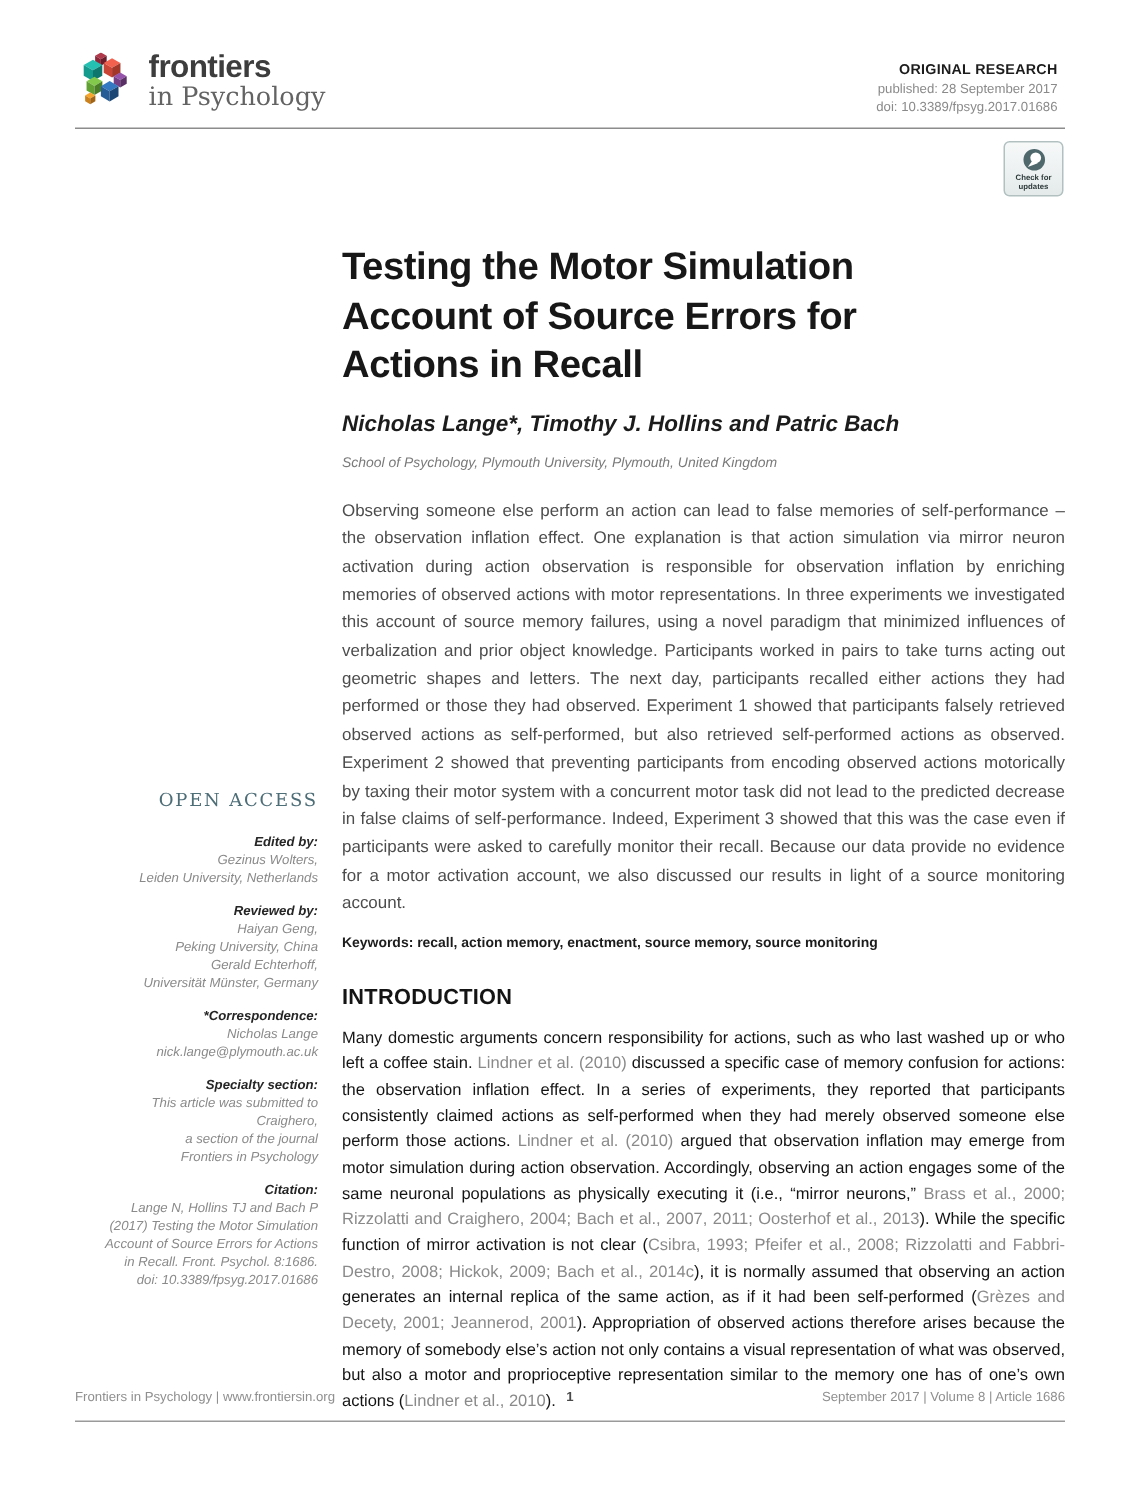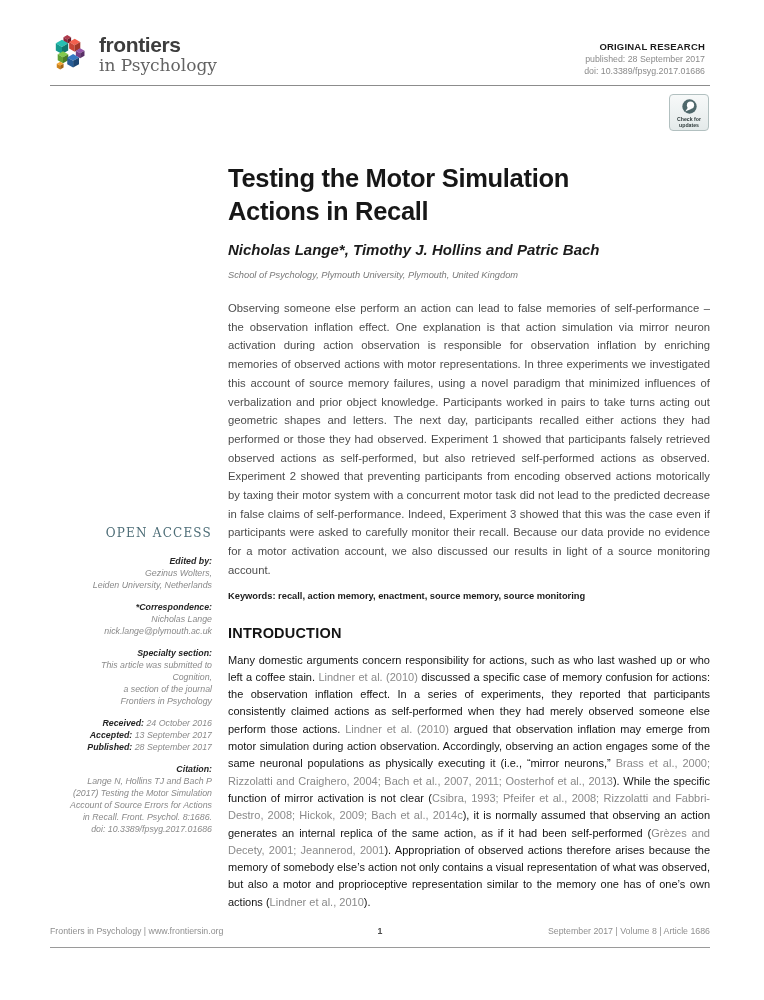--- a/index.html
+++ b/index.html
@@ -121,50 +121,53 @@
 
   <div class="sidebar">
     <div class="open-access">OPEN ACCESS</div>
     <div>
         <div class="sb-group">
           <div class="sb-label">Edited by:</div>
           <div class="sb-line">Gezinus Wolters,</div>
           <div class="sb-line">Leiden University, Netherlands</div>
         </div>
         <div class="sb-group">
+          <div class="sb-label">Reviewed by:</div>
+          <div class="sb-line">Haiyan Geng,</div>
+          <div class="sb-line">Peking University, China</div>
+          <div class="sb-line">Gerald Echterhoff,</div>
+          <div class="sb-line">Universität Münster, Germany</div>
+        </div>
+        <div class="sb-group">
           <div class="sb-label">*Correspondence:</div>
           <div class="sb-line">Nicholas Lange</div>
           <div class="sb-line">nick.lange@plymouth.ac.uk</div>
         </div>
         <div class="sb-group">
           <div class="sb-label">Specialty section:</div>
           <div class="sb-line">This article was submitted to</div>
-          <div class="sb-line">Cognition,</div>
+          <div class="sb-line">Craighero,</div>
           <div class="sb-line">a section of the journal</div>
           <div class="sb-line">Frontiers in Psychology</div>
-        </div>
-        <div class="sb-group">
-          <div class="sb-line"><span class="sb-label-inline">Received: </span><span>24 October 2016</span></div>
-          <div class="sb-line"><span class="sb-label-inline">Accepted: </span><span>13 September 2017</span></div>
-          <div class="sb-line"><span class="sb-label-inline">Published: </span><span>28 September 2017</span></div>
         </div>
         <div class="sb-group">
           <div class="sb-label">Citation:</div>
           <div class="sb-line">Lange N, Hollins TJ and Bach P</div>
           <div class="sb-line">(2017) Testing the Motor Simulation</div>
           <div class="sb-line">Account of Source Errors for Actions</div>
           <div class="sb-line">in Recall. Front. Psychol. 8:1686.</div>
           <div class="sb-line">doi: 10.3389/fpsyg.2017.01686</div>
         </div>
       </div>
   </div>
 
   <div class="main">
     <h1 class="title">
         <div>Testing the Motor Simulation</div>
+        <div>Account of Source Errors for</div>
         <div>Actions in Recall</div>
       </h1>
     <div class="authors">Nicholas Lange*, Timothy J. Hollins and Patric Bach</div>
     <div class="affiliation">School of Psychology, Plymouth University, Plymouth, United Kingdom</div>
     <div class="abstract">Observing someone else perform an action can lead to false memories of self-performance – the observation inflation effect. One explanation is that action simulation via mirror neuron activation during action observation is responsible for observation inflation by enriching memories of observed actions with motor representations. In three experiments we investigated this account of source memory failures, using a novel paradigm that minimized influences of verbalization and prior object knowledge. Participants worked in pairs to take turns acting out geometric shapes and letters. The next day, participants recalled either actions they had performed or those they had observed. Experiment 1 showed that participants falsely retrieved observed actions as self-performed, but also retrieved self-performed actions as observed. Experiment 2 showed that preventing participants from encoding observed actions motorically by taxing their motor system with a concurrent motor task did not lead to the predicted decrease in false claims of self-performance. Indeed, Experiment 3 showed that this was the case even if participants were asked to carefully monitor their recall. Because our data provide no evidence for a motor activation account, we also discussed our results in light of a source monitoring account.</div>
     <div class="keywords">Keywords: recall, action memory, enactment, source memory, source monitoring</div>
     <div class="intro-head">INTRODUCTION</div>
     <div class="intro"><span>Many domestic arguments concern responsibility for actions, such as who last washed up or who left a coffee stain. </span><span class="cite">Lindner et al. (2010)</span><span> discussed a specific case of memory confusion for actions: the observation inflation effect. In a series of experiments, they reported that participants consistently claimed actions as self-performed when they had merely observed someone else perform those actions. </span><span class="cite">Lindner et al. (2010)</span><span> argued that observation inflation may emerge from motor simulation during action observation. Accordingly, observing an action engages some of the same neuronal populations as physically executing it (i.e., “mirror neurons,” </span><span class="cite">Brass et al., 2000; Rizzolatti and Craighero, 2004; Bach et al., 2007, 2011; Oosterhof et al., 2013</span><span>). While the specific function of mirror activation is not clear (</span><span class="cite">Csibra, 1993; Pfeifer et al., 2008; Rizzolatti and Fabbri-Destro, 2008; Hickok, 2009; Bach et al., 2014c</span><span>), it is normally assumed that observing an action generates an internal replica of the same action, as if it had been self-performed (</span><span class="cite">Grèzes and Decety, 2001; Jeannerod, 2001</span><span>). Appropriation of observed actions therefore arises because the memory of somebody else’s action not only contains a visual representation of what was observed, but also a motor and proprioceptive representation similar to the memory one has of one’s own actions (</span><span class="cite">Lindner et al., 2010</span><span>).</span></div>
   </div>
 

